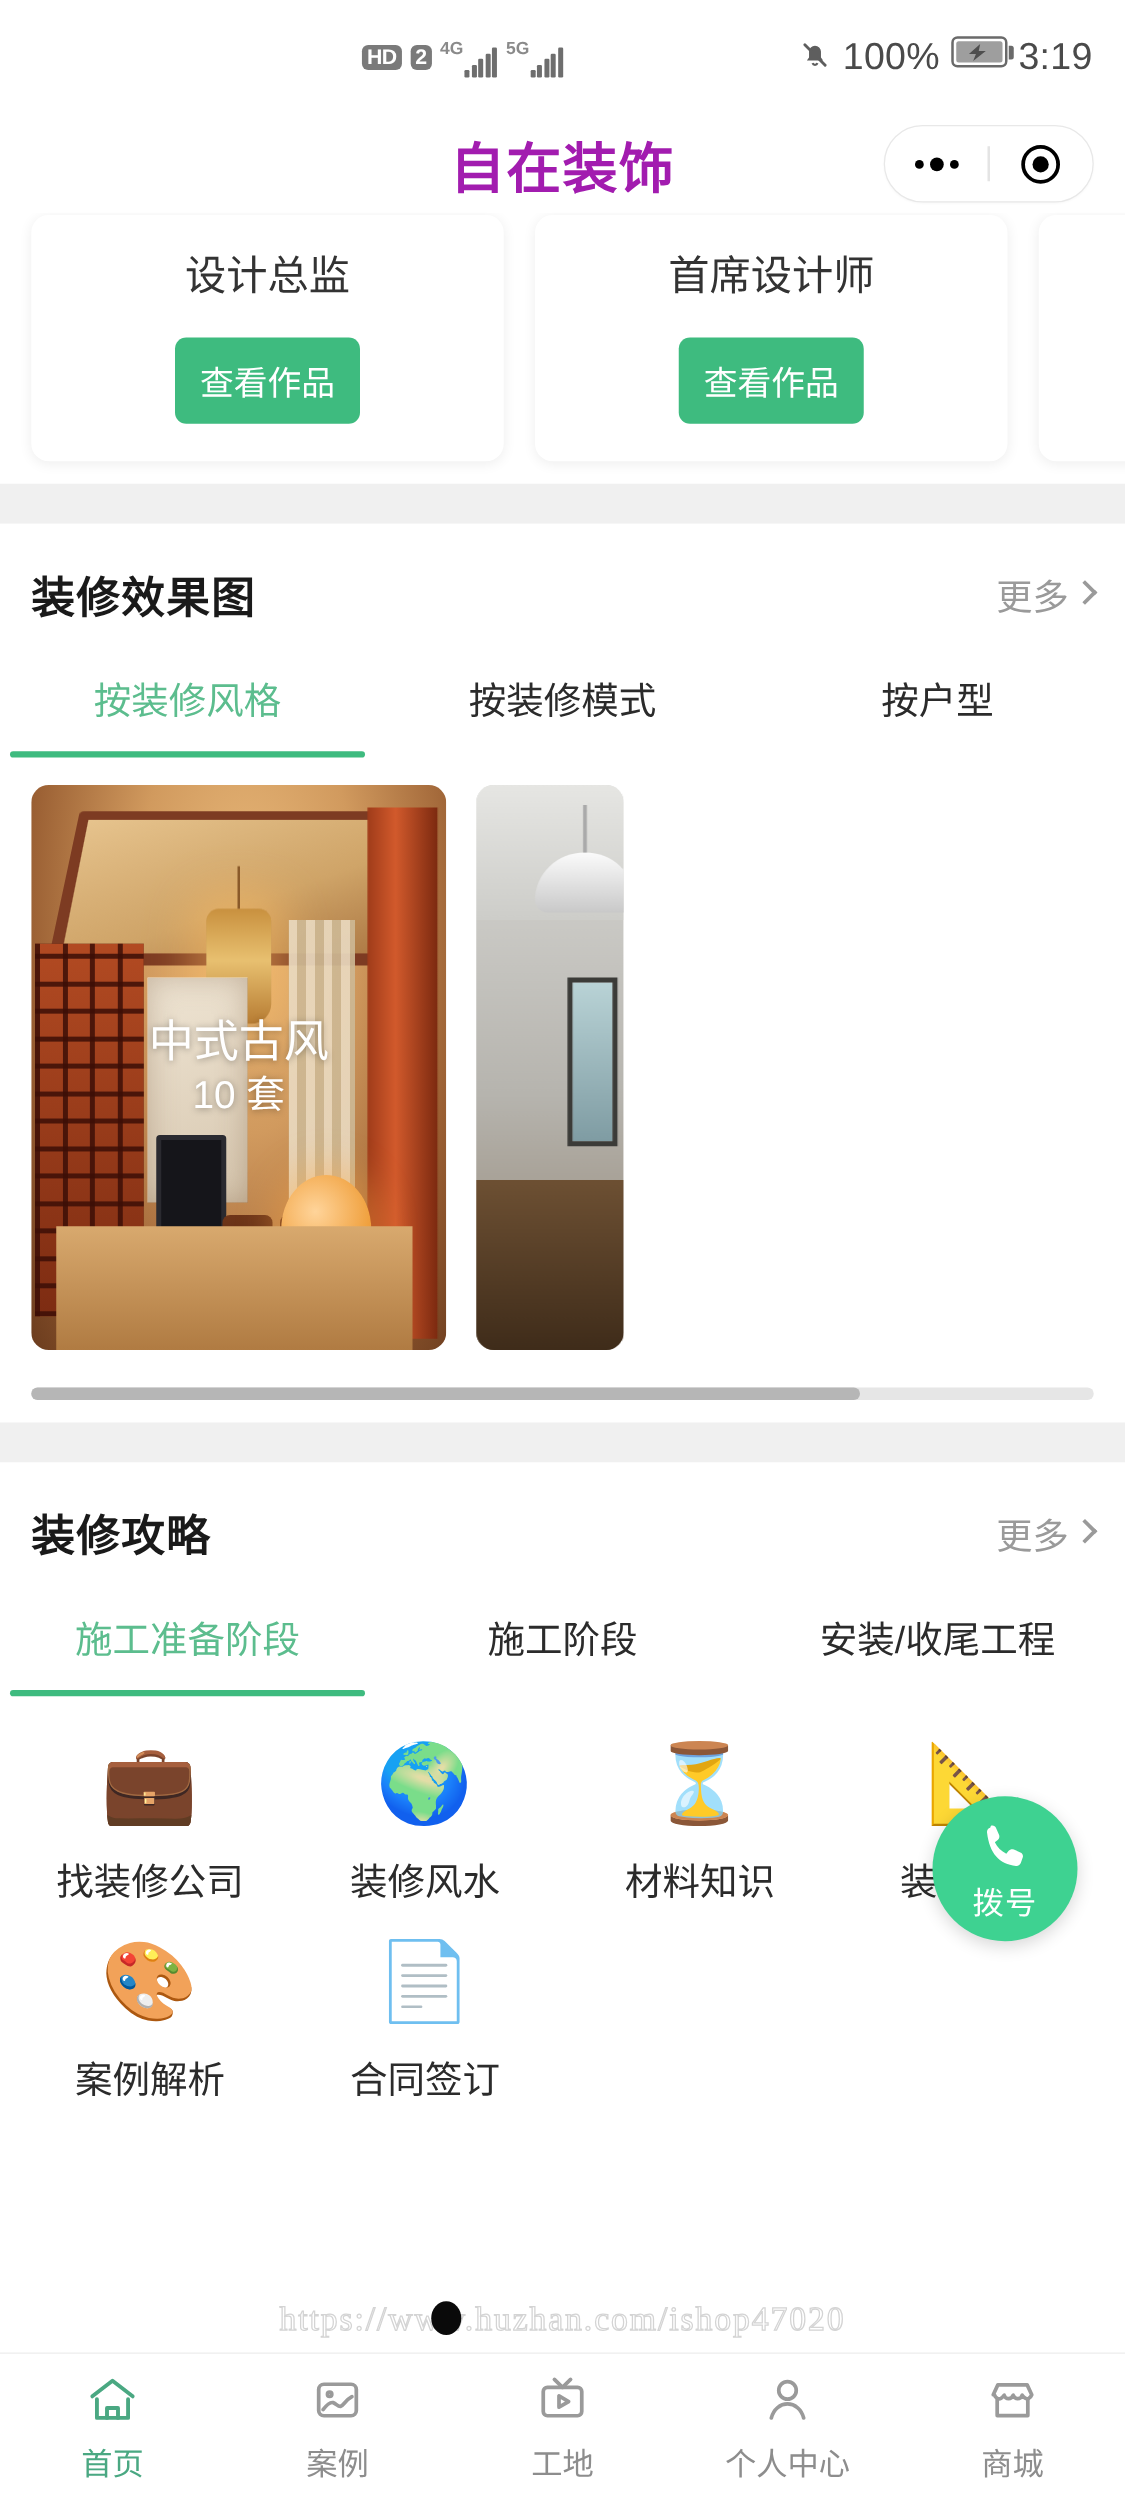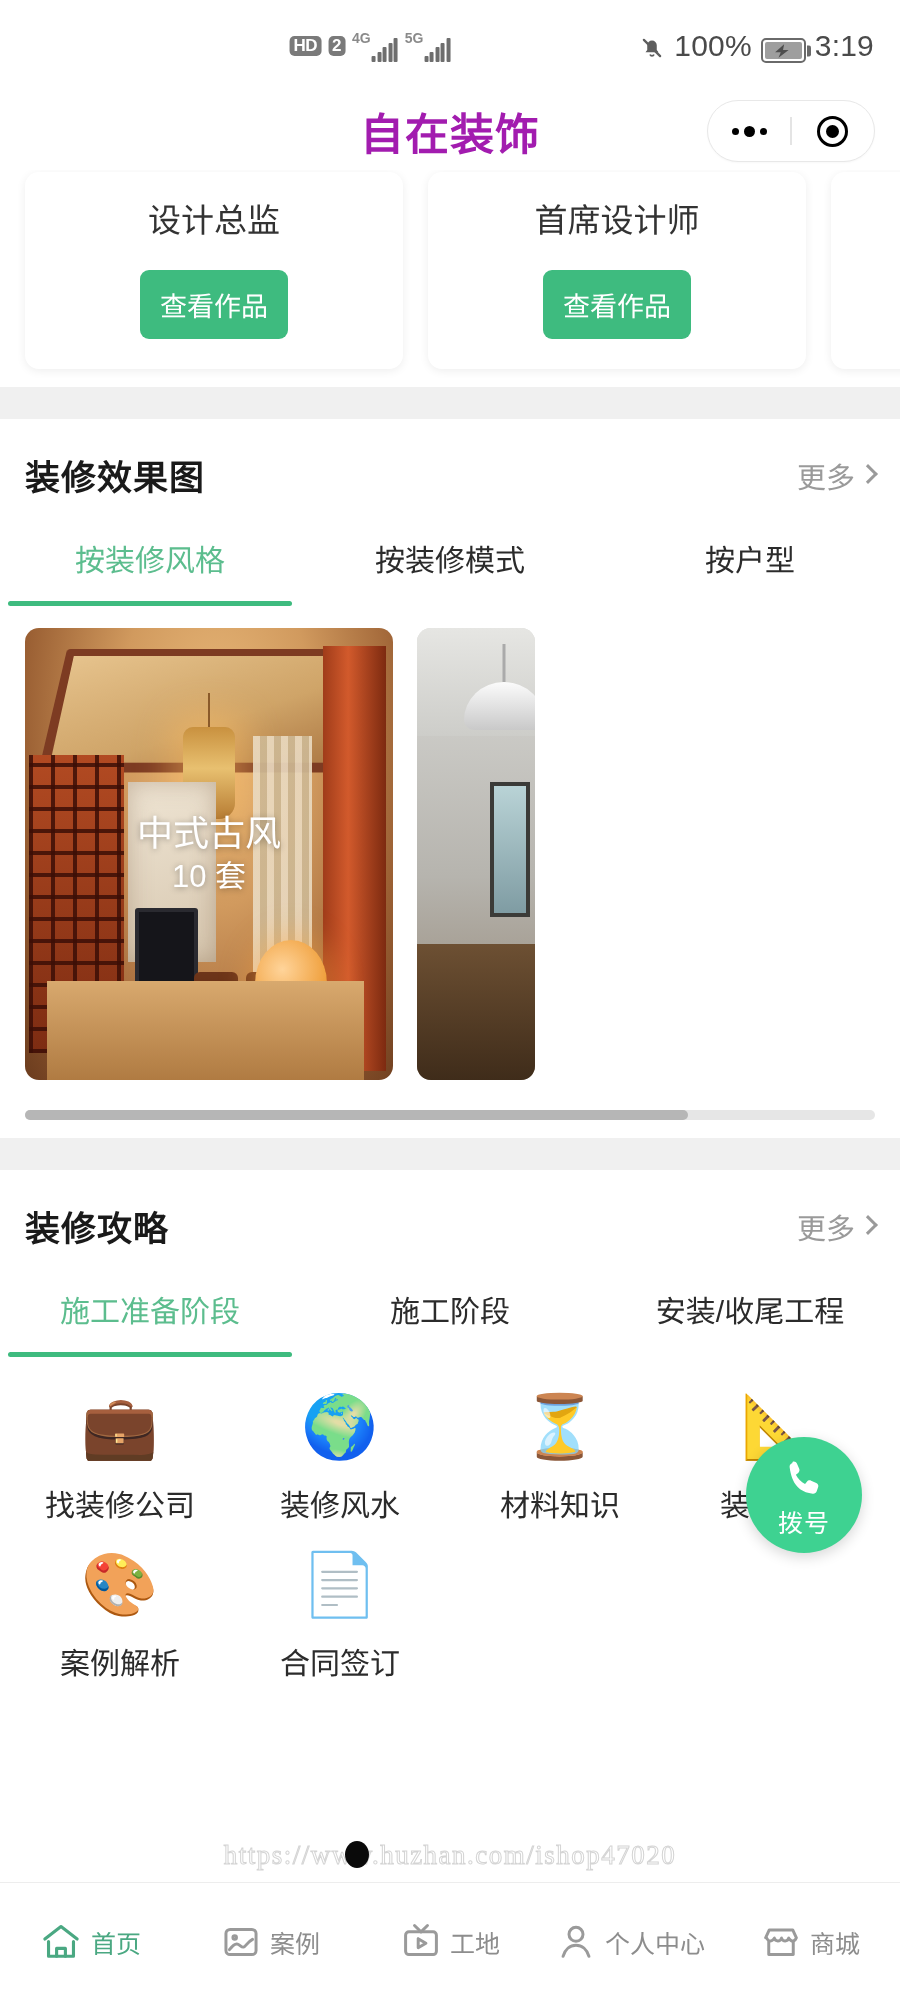--- a/index.html
+++ b/index.html
@@ -62,21 +62,21 @@
   .bars i:nth-child(1) { height: 6px; }
   .bars i:nth-child(2) { height: 10px; }
   .bars i:nth-child(3) { height: 15px; }
   .bars i:nth-child(4) { height: 19px; }
   .bars i:nth-child(5) { height: 24px; }
 
   .status-right {
     position: absolute;
     right: 26px;
     display: flex;
-    align-items: flex-end;
+    align-items: flex-start;
     gap: 9px;
     color: #595959;
   }
   .status-time, .status-batt-pct {
     font-size: 30px;
     color: #4a4a4a;
     letter-spacing: 0.2px;
   }
   .bell-icon { width: 26px; height: 30px; }
   .batt {
@@ -253,21 +253,21 @@
 
   
   .style-strip {
     display: flex;
     gap: 24px;
     padding: 22px 25px 0 25px;
     overflow: hidden;
   }
   .style-card {
     flex: 0 0 auto;
-    width: 368px;
+    width: 332px;
     height: 452px;
     border-radius: 14px;
     overflow: hidden;
     position: relative;
     cursor: pointer;
   }
   .style-card.partial { width: 118px; }
   .style-card .overlay-txt {
     position: absolute;
     left: 0; right: 0;
@@ -553,21 +553,21 @@
     height: 118px;
     background: #ffffff;
     border-top: 1px solid #ededed;
     display: flex;
     align-items: center;
     z-index: 20;
   }
   .tabbar-item {
     flex: 1;
     display: flex;
-    flex-direction: row;
+    flex-direction: column;
     align-items: center;
     justify-content: center;
     gap: 8px;
     cursor: pointer;
   }
   .tabbar-icon { height: 46px; display: flex; align-items: center; justify-content: center; }
   .tabbar-label { font-size: 25px; color: #8d8d8d; }
   .tabbar-item.active .tabbar-label { color: #4aa882; }
 </style>
 </head>

